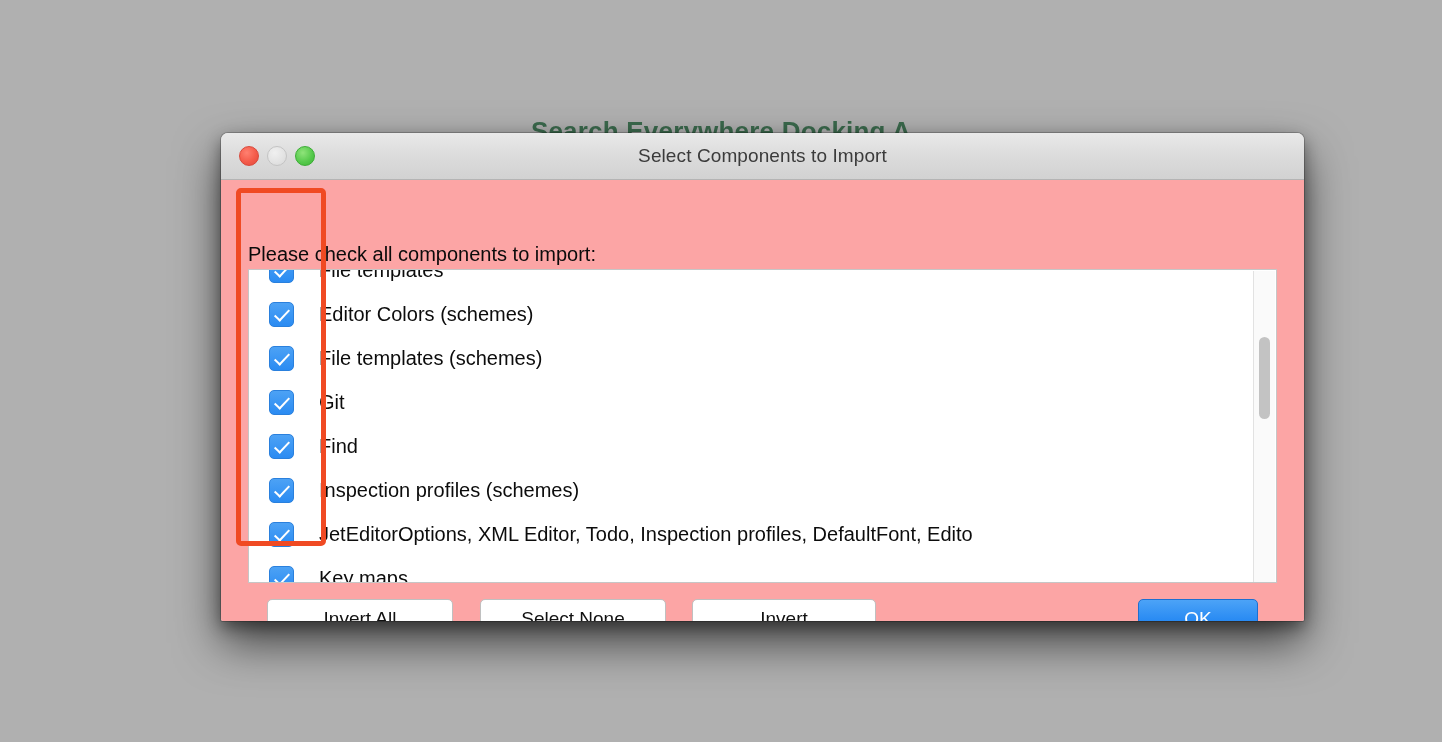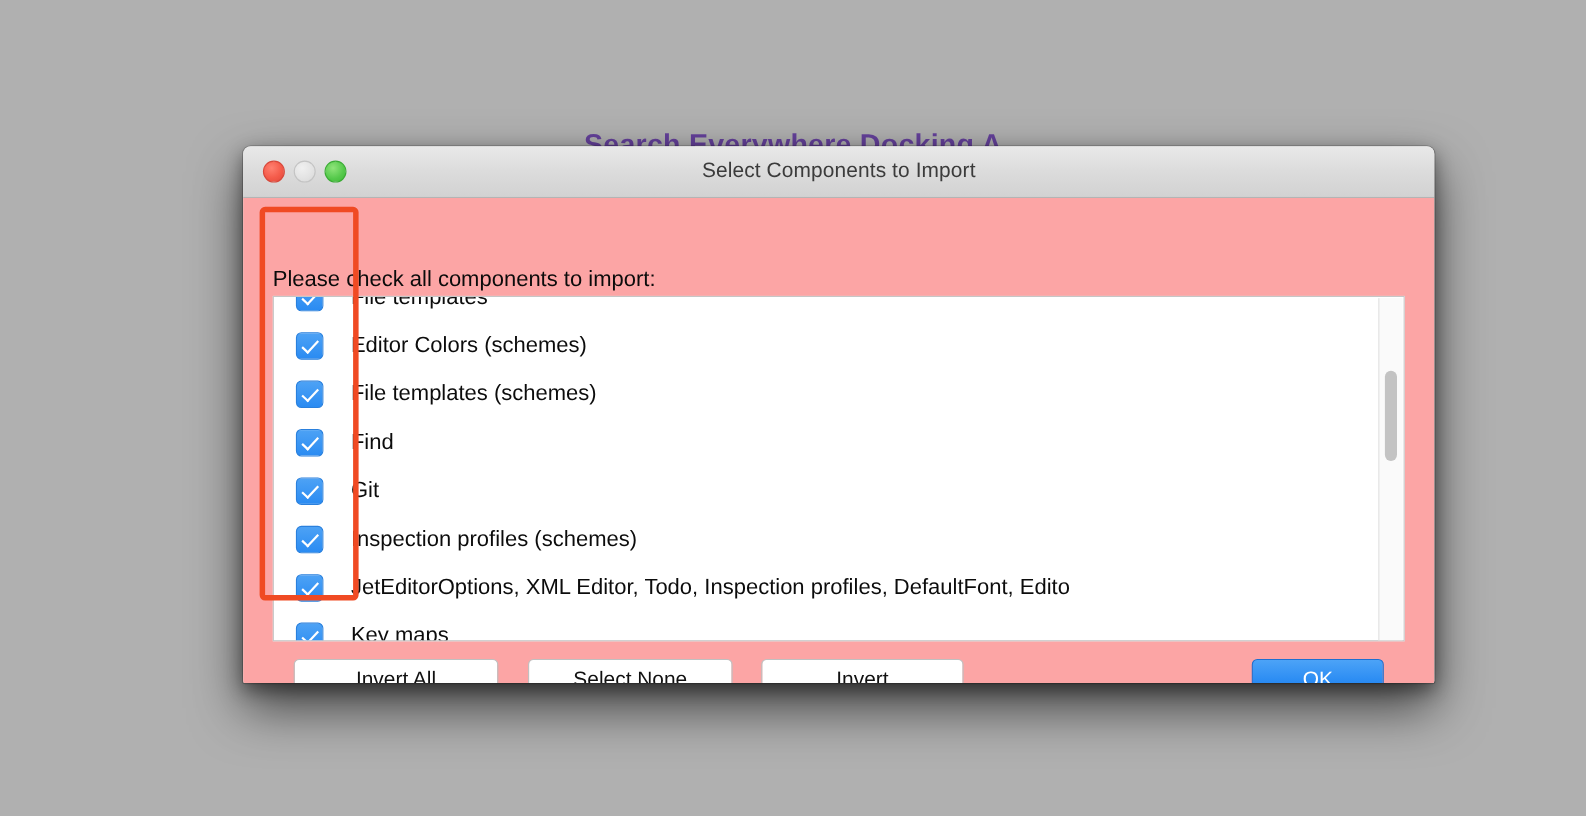--- a/index.html
+++ b/index.html
@@ -17,21 +17,21 @@
 
   
   #bg-title {
     position: absolute;
     left: 0;
     top: 116px;
     width: 1442px;
     text-align: center;
     font-size: 26px;
     font-weight: bold;
-    color: #4c1d95;
+    color: #14532d;
     opacity: 0.75;
     letter-spacing: 0.2px;
     white-space: nowrap;
     z-index: 1;
   }
 
   
   #dialog {
     position: absolute;
     left: 221px;
@@ -274,26 +274,26 @@
           <span class="row-label">Editor Colors (schemes)</span>
         </div>
 
         <div class="list-row">
           <span class="cb"></span>
           <span class="row-label">File templates (schemes)</span>
         </div>
 
         <div class="list-row">
           <span class="cb"></span>
+          <span class="row-label">Git</span>
+        </div>
+
+        <div class="list-row">
+          <span class="cb"></span>
           <span class="row-label">Find</span>
-        </div>
-
-        <div class="list-row">
-          <span class="cb"></span>
-          <span class="row-label">Git</span>
         </div>
 
         <div class="list-row">
           <span class="cb"></span>
           <span class="row-label">Inspection profiles (schemes)</span>
         </div>
 
         <div class="list-row">
           <span class="cb"></span>
           <span class="row-label">JetEditorOptions, XML Editor, Todo, Inspection profiles, DefaultFont, Edito</span>

